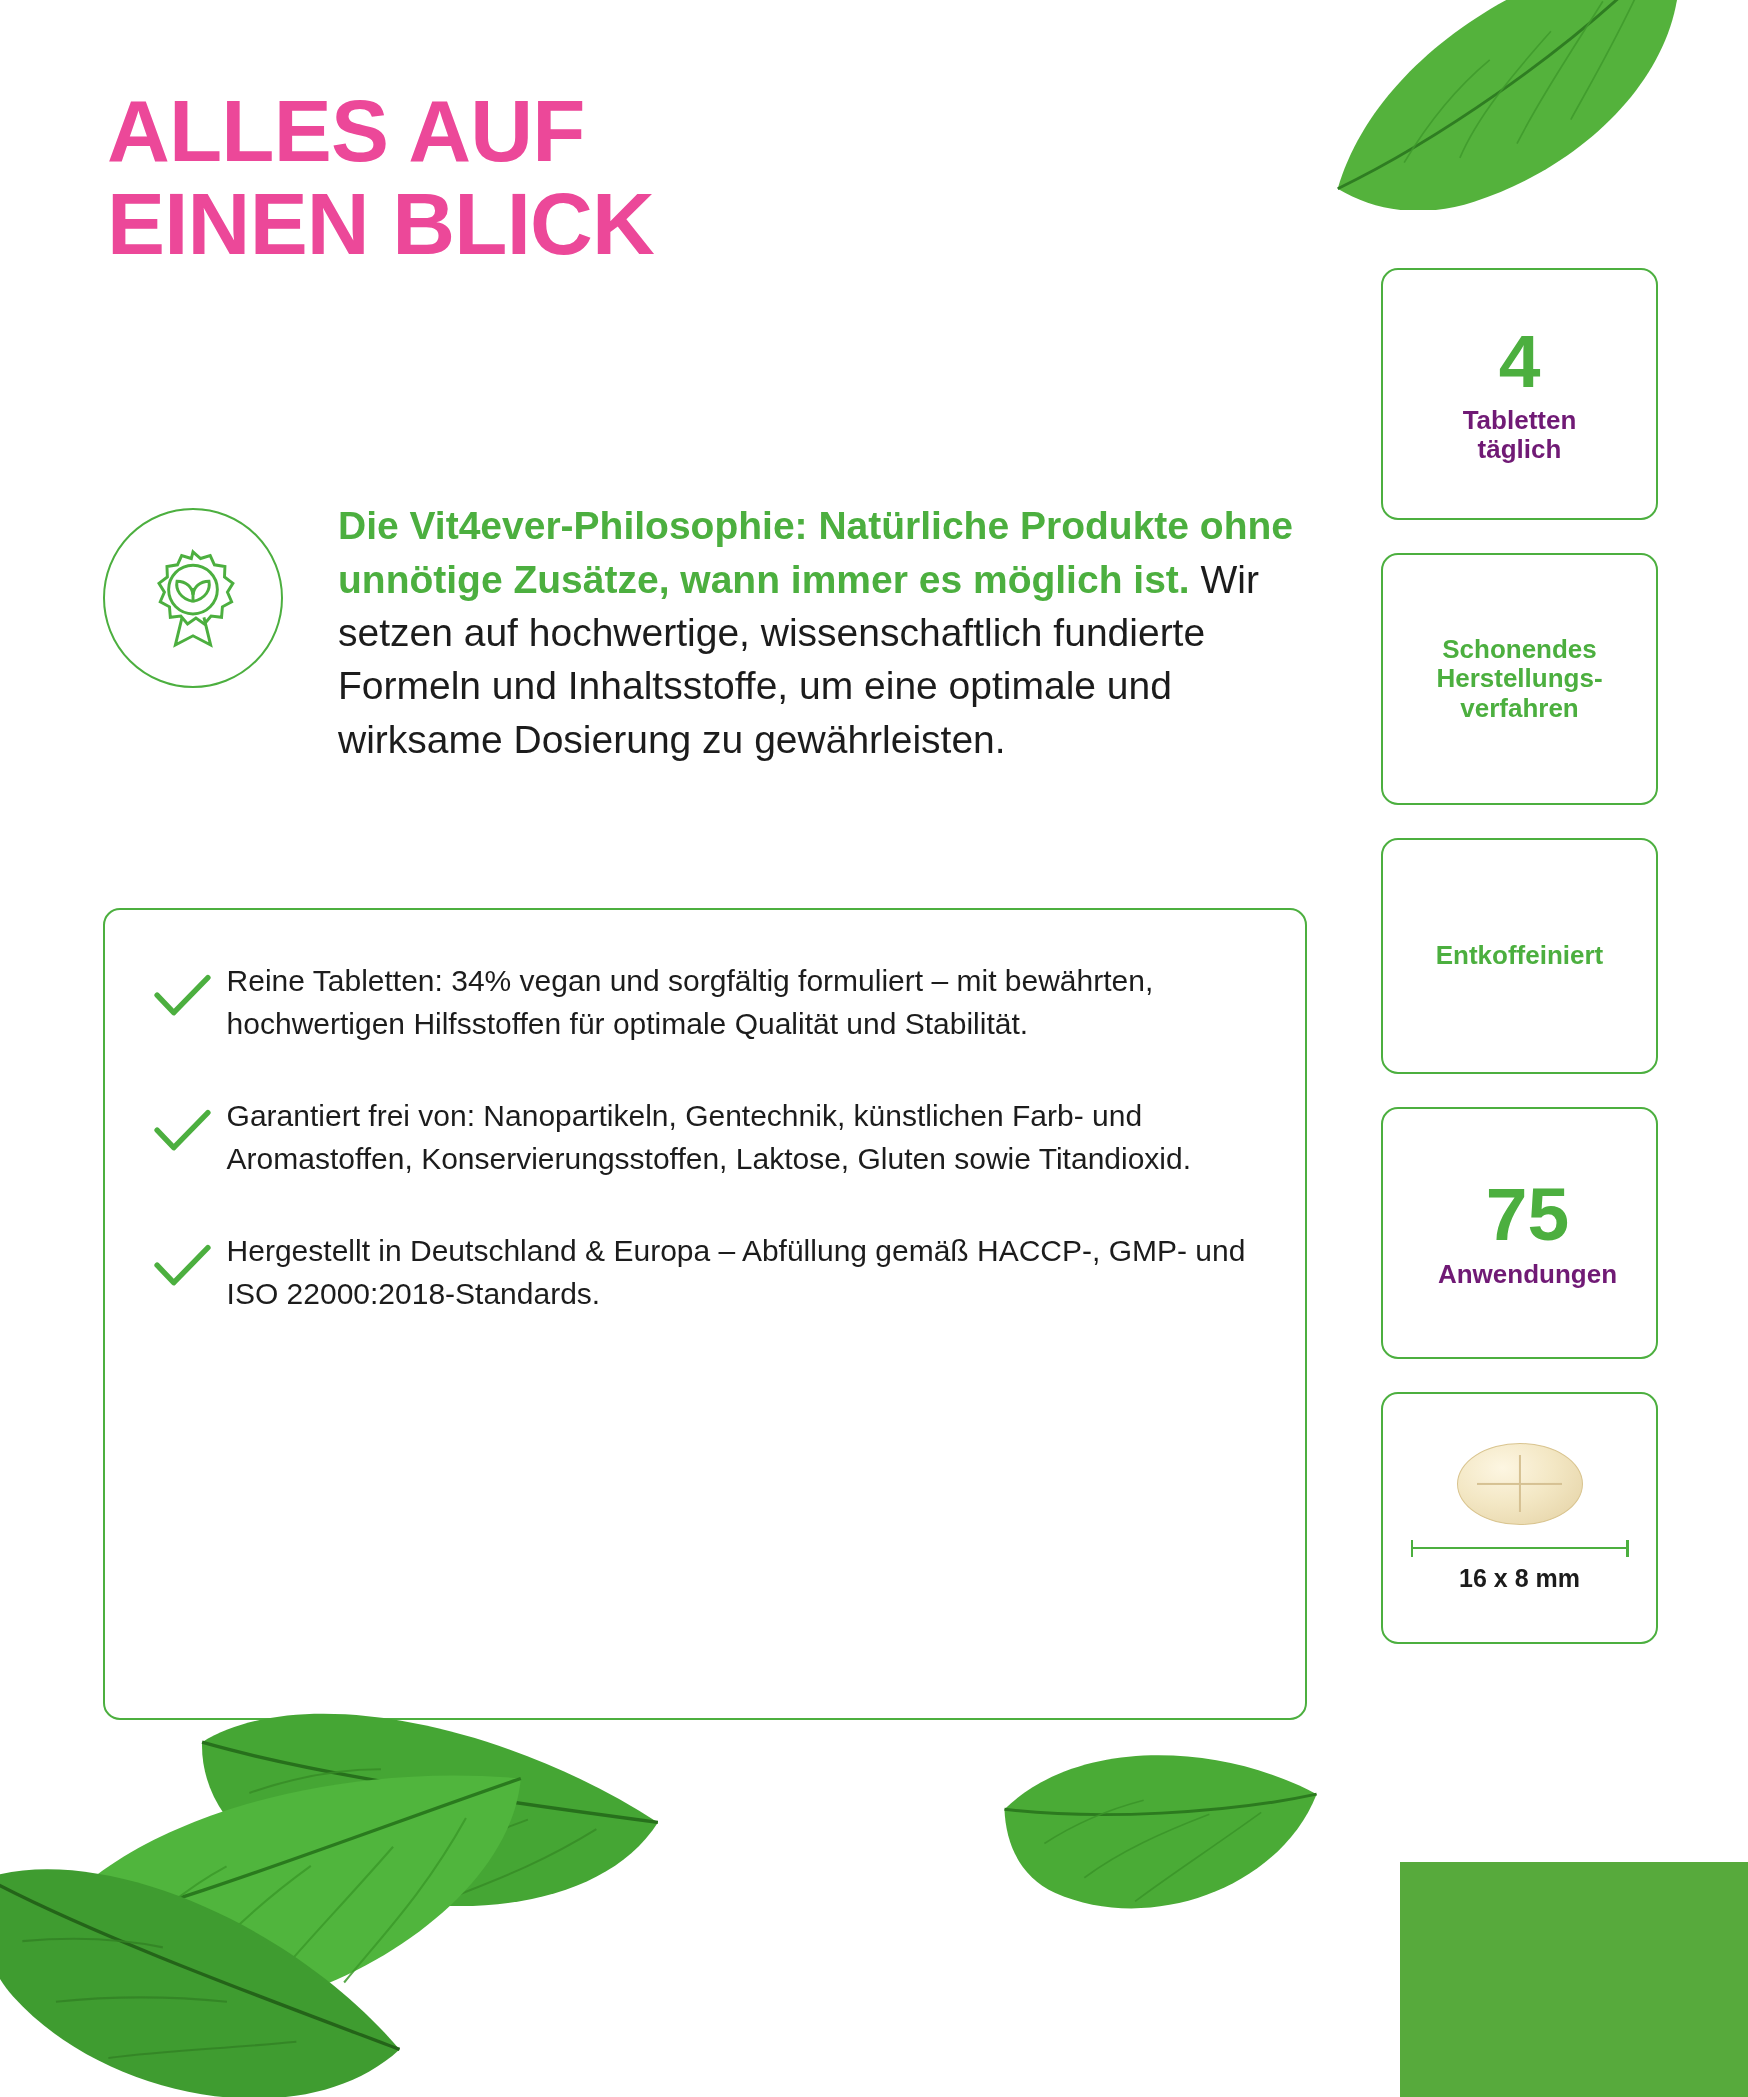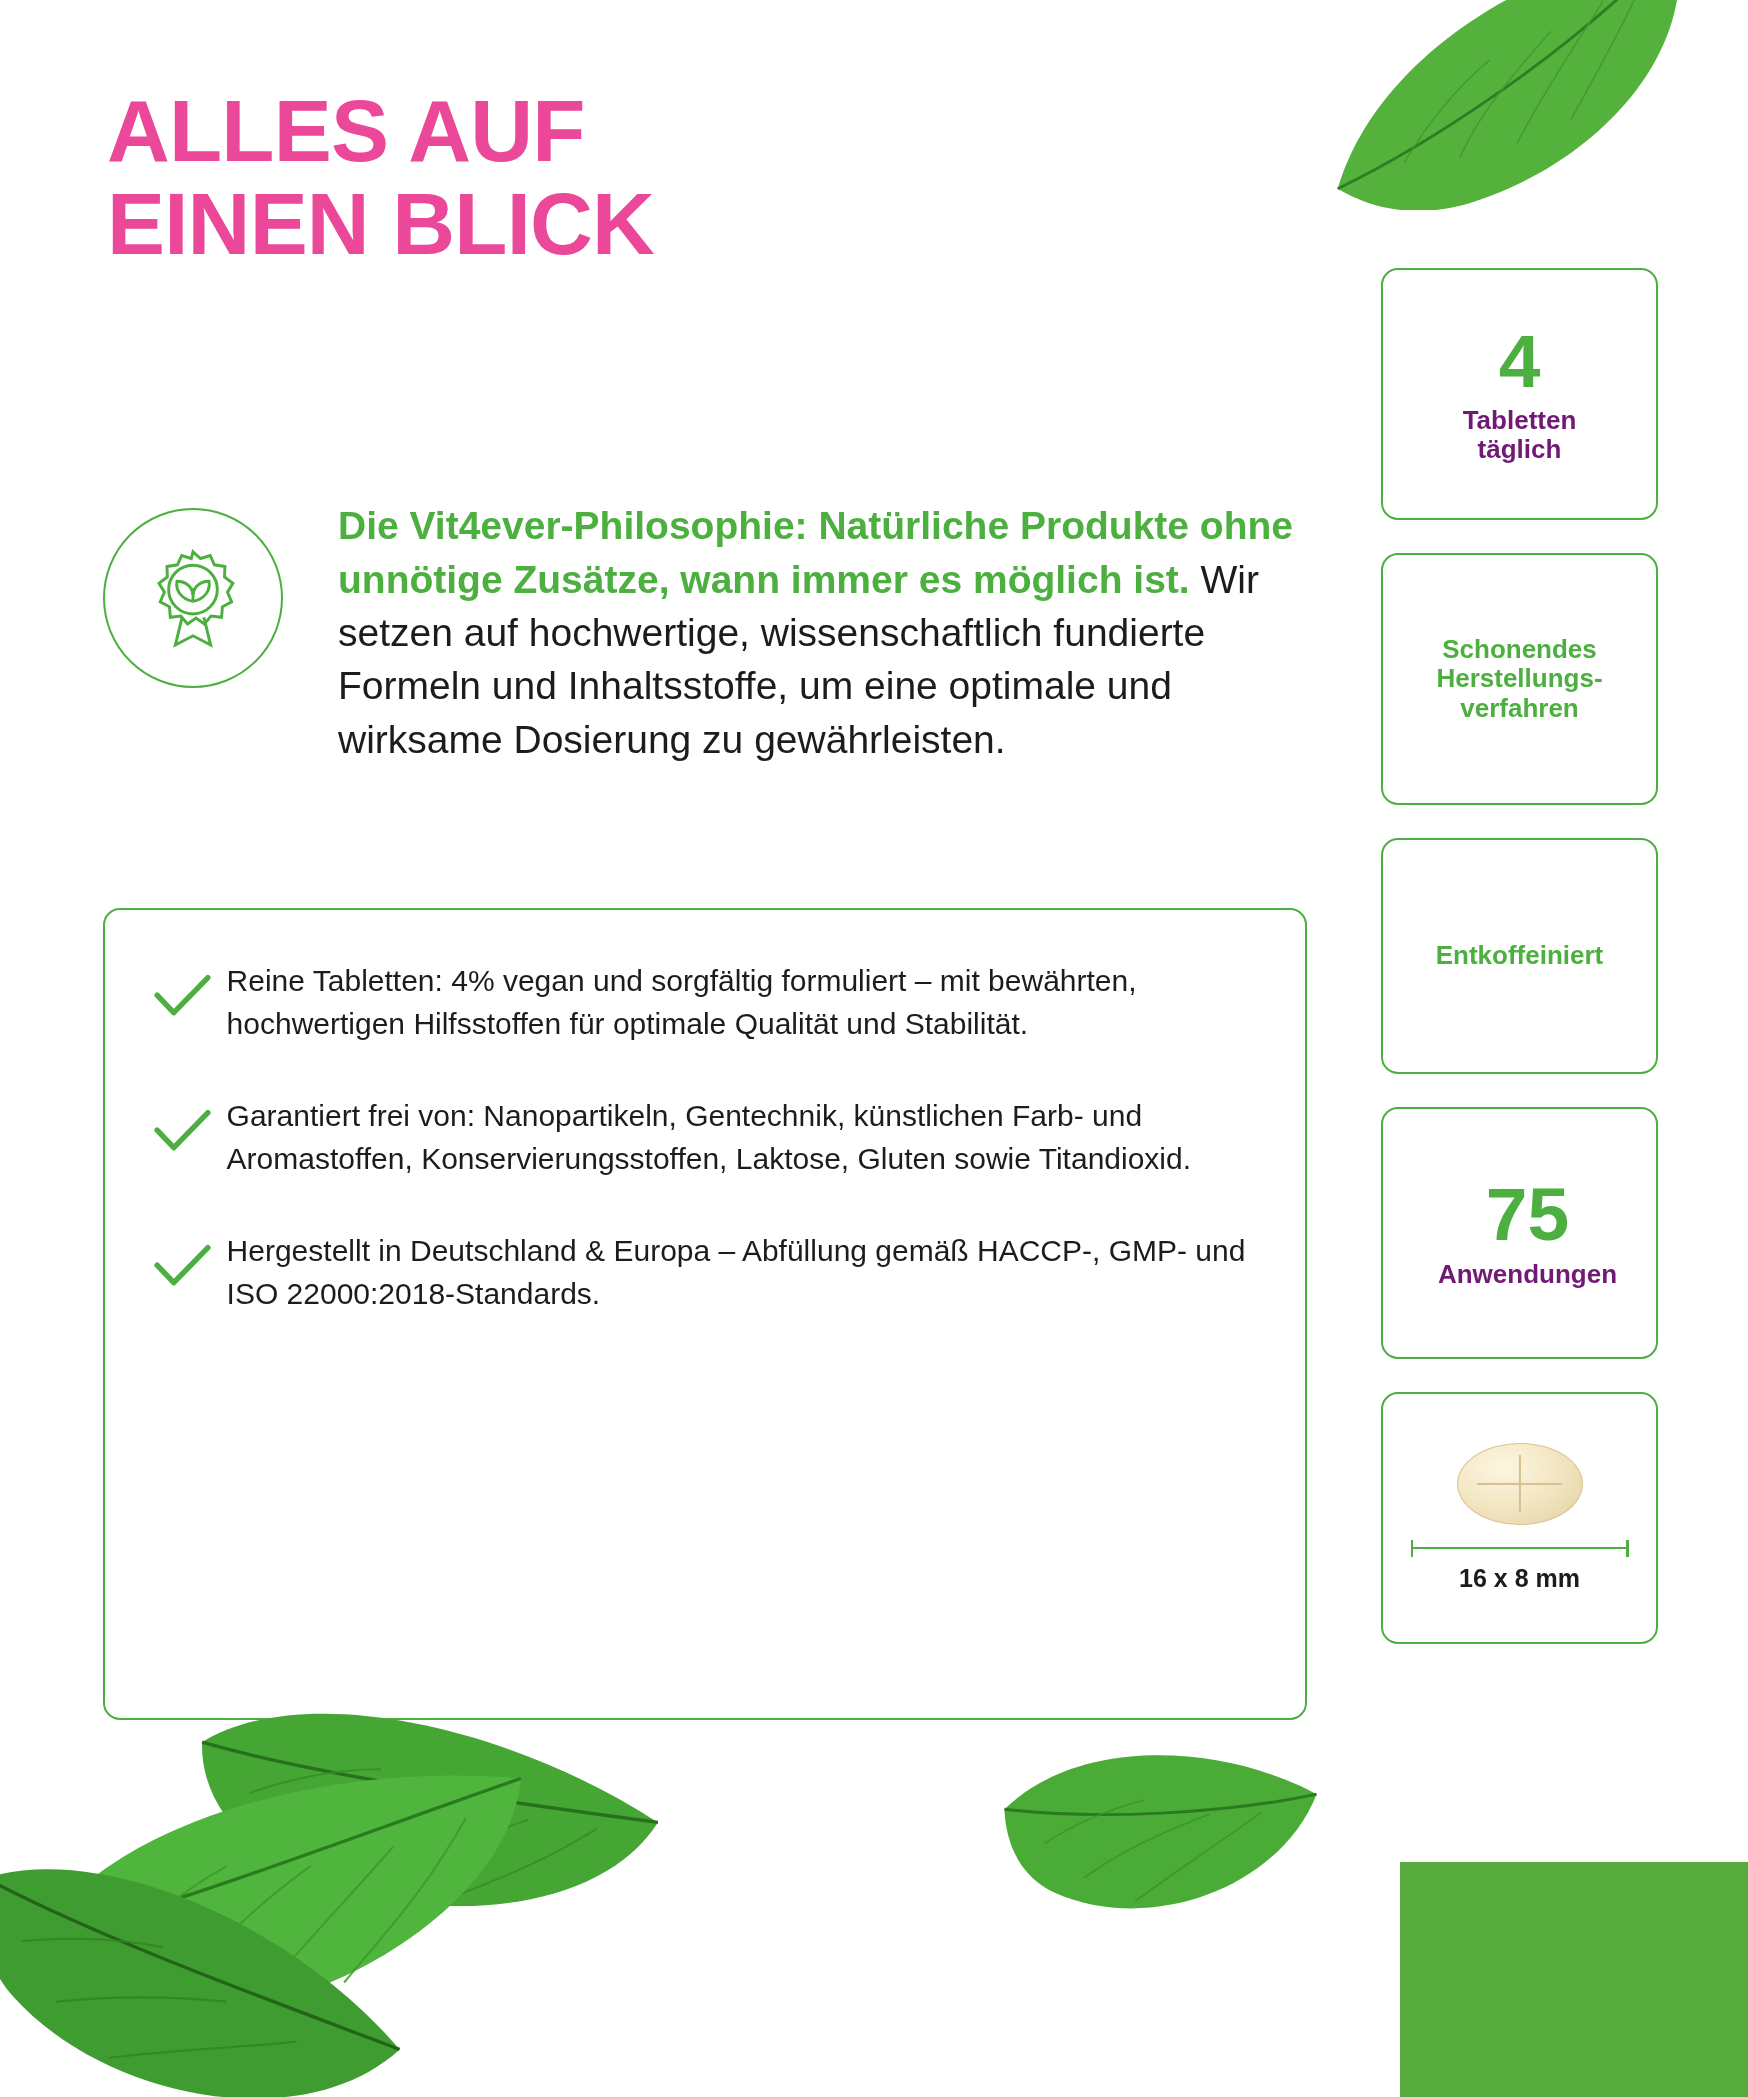--- a/index.html
+++ b/index.html
@@ -250,21 +250,21 @@
     </div>
   </div>
 
   <div class="bullets-box">
     <div class="bullet">
       <span class="check">
         <svg width="63" height="50" viewBox="0 0 150 120" fill="none" stroke="#4caf3f" stroke-width="13" stroke-linecap="round" stroke-linejoin="round">
           <path d="M14 58 L 54 100 L 136 16"></path>
         </svg>
       </span>
-      <span class="bullet-text">Reine Tabletten: 4% vegan und sorgfältig formuliert – mit bewährten, hochwertigen Hilfsstoffen für optimale Qualität und Stabilität.</span>
+      <span class="bullet-text">Reine Tabletten: 34% vegan und sorgfältig formuliert – mit bewährten, hochwertigen Hilfsstoffen für optimale Qualität und Stabilität.</span>
     </div>
     <div class="bullet">
       <span class="check">
         <svg width="63" height="50" viewBox="0 0 150 120" fill="none" stroke="#4caf3f" stroke-width="13" stroke-linecap="round" stroke-linejoin="round">
           <path d="M14 58 L 54 100 L 136 16"></path>
         </svg>
       </span>
       <span class="bullet-text">Garantiert frei von: Nanopartikeln, Gentechnik, künstlichen Farb- und Aromastoffen, Konservierungsstoffen, Laktose, Gluten sowie Titandioxid.</span>
     </div>
     <div class="bullet">

